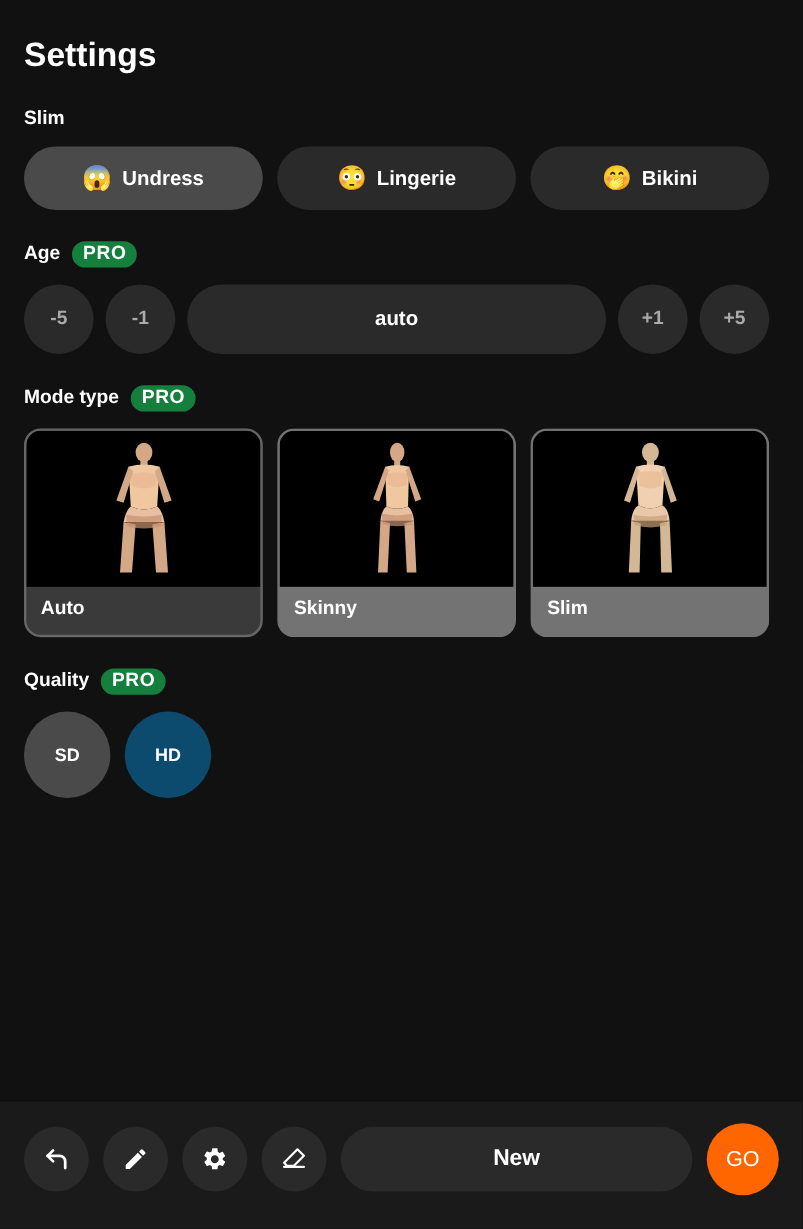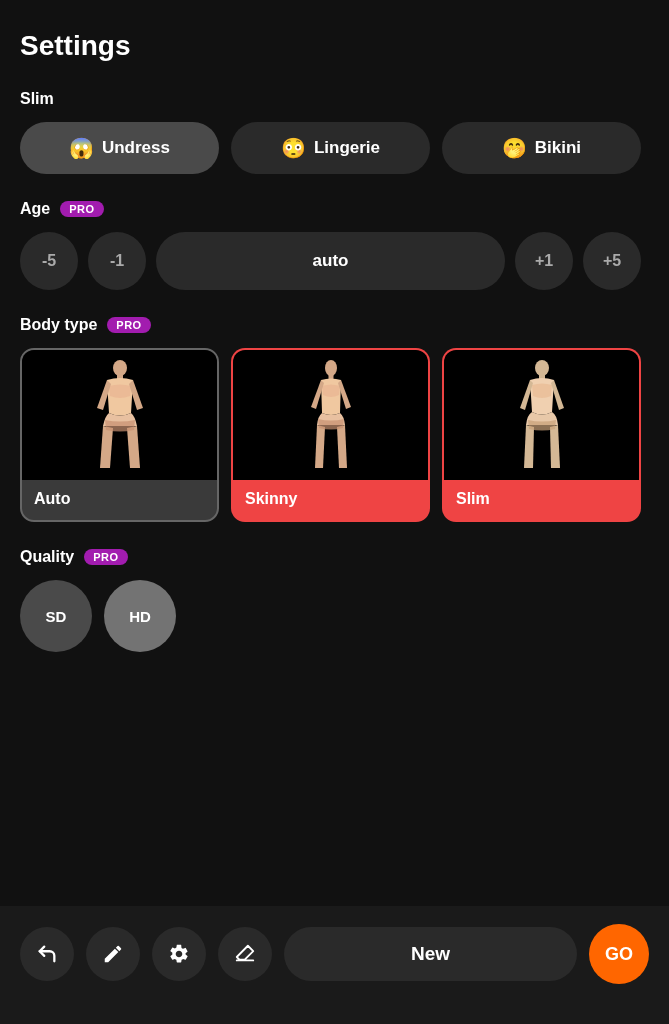--- a/index.html
+++ b/index.html
@@ -32,23 +32,23 @@
       font-size: 16px;
       font-weight: 600;
       color: #ffffff;
       margin-bottom: 14px;
       display: flex;
       align-items: center;
       gap: 10px;
     }
 
     .pro-badge {
-      background: #a21caf;
-      color: #ffffff;
-      font-size: 11px;
+      background: #15803d;
+      color: #ffffff;
+      font-size: 16px;
       font-weight: 700;
       padding: 2px 9px;
       border-radius: 20px;
       letter-spacing: 0.5px;
     }
 
     
     .mode-section {
       margin-bottom: 26px;
     }
@@ -143,21 +143,21 @@
       margin-bottom: 26px;
     }
 
     .body-cards {
       display: flex;
       gap: 12px;
     }
 
     .body-card {
       flex: 1;
-      background: #ef4444;
+      background: #737373;
       border-radius: 14px;
       overflow: hidden;
       cursor: pointer;
       border: 2px solid transparent;
     }
 
     .body-card.active {
       border-color: #666666;
       background: #3a3a3a;
     }
@@ -184,21 +184,21 @@
     .quality-section {
       margin-bottom: 20px;
     }
 
     .quality-buttons {
       display: flex;
       gap: 12px;
     }
 
     .quality-btn {
-      background: #737373;
+      background: #0c4a6e;
       border: none;
       border-radius: 50%;
       width: 72px;
       height: 72px;
       color: #ffffff;
       font-size: 15px;
       font-weight: 700;
       cursor: pointer;
       display: flex;
       align-items: center;
@@ -209,21 +209,21 @@
       background: #4a4a4a;
     }
 
     
     .bottom-toolbar {
       position: absolute;
       bottom: 0;
       left: 0;
       right: 0;
       background: #1a1a1a;
-      padding: 18px 20px 40px 20px;
+      padding: 18px 20px 28px 20px;
       display: flex;
       align-items: center;
       gap: 12px;
     }
 
     .toolbar-icon-btn {
       background: #2a2a2a;
       border: none;
       border-radius: 50%;
       width: 54px;
@@ -253,21 +253,21 @@
     }
 
     .toolbar-go-btn {
       background: #ff6600;
       border: none;
       border-radius: 50%;
       width: 60px;
       height: 60px;
       color: #ffffff;
       font-size: 18px;
-      font-weight: 700;
+      font-weight: 400;
       cursor: pointer;
       display: flex;
       align-items: center;
       justify-content: center;
       flex-shrink: 0;
     }
 
     
     .body-figure {
       width: 70px;
@@ -320,21 +320,21 @@
         <span>+1</span>
       </button>
       <button class="age-btn-pos">
         <span>+5</span>
       </button>
     </div>
   </div>
 
   <div class="body-section">
     <div class="section-label">
-      <span>Body type</span>
+      <span>Mode type</span>
       <span class="pro-badge">PRO</span>
     </div>
     <div class="body-cards">
 
       <div class="body-card active">
         <div class="body-card-img">
           <svg class="body-figure" viewBox="0 0 70 115">
 
             <ellipse cx="35" cy="10" rx="7" ry="8" fill="#d4a887"></ellipse>
 

